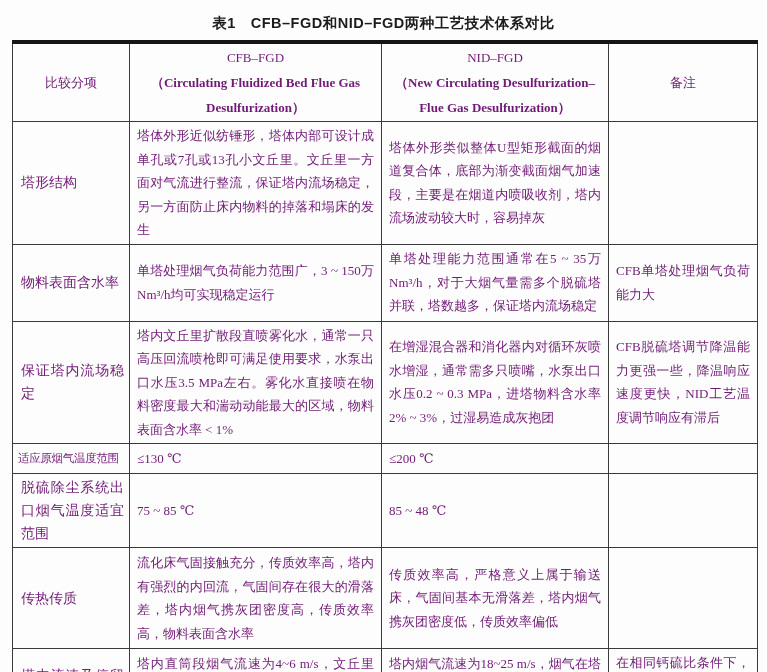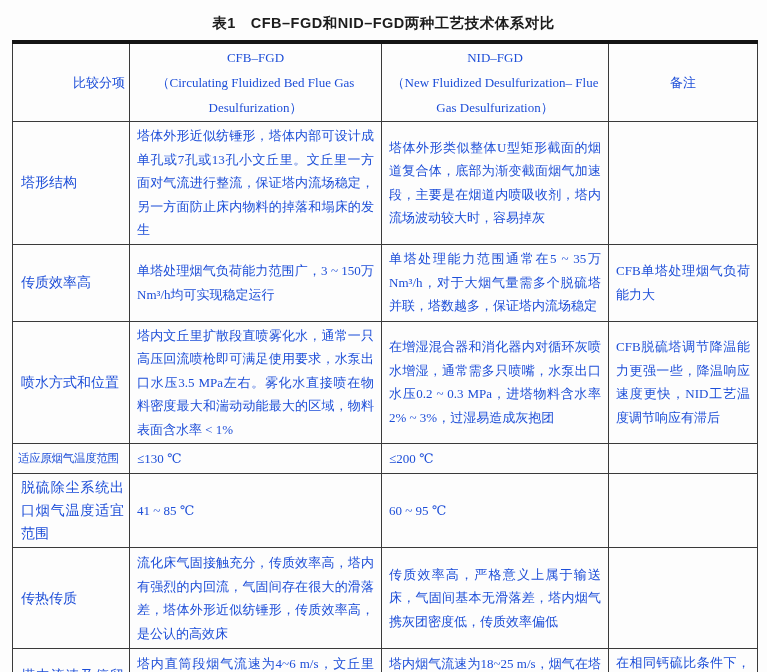--- a/index.html
+++ b/index.html
@@ -39,31 +39,31 @@
     border-bottom: 3px solid #151515;
   }
   .cmp col.c1 { width: 117px; }
   .cmp col.c2 { width: 252px; }
   .cmp col.c3 { width: 227px; }
   .cmp col.c4 { width: 149px; }
   .cmp td, .cmp th {
     border: 1px solid #3a3a3a;
     vertical-align: middle;
     font-weight: normal;
-    color: #1d4ed8;
+    color: #701a75;
     overflow: hidden;
   }
   .cmp thead th {
     text-align: center;
     font-size: 13px;
     line-height: 25px;
     padding: 1px 4px;
   }
   .hd-name { text-align: center; }
-  .hd-full { text-align: center; }
+  .hd-full { text-align: center; font-weight: bold; }
   .c-label {
     font-size: 14px;
     line-height: 23px;
     text-align: left;
     text-align: justify;
     padding: 2px 5px 2px 8px;
   }
   .c-body, .c-note {
     font-size: 13px;
     line-height: 23.5px;
@@ -98,66 +98,66 @@
 
   <table class="cmp">
     <colgroup>
       <col class="c1">
         <col class="c2">
         <col class="c3">
         <col class="c4">
     </colgroup>
     <thead>
       <tr class="h">
-        <th class="c-label" style="text-align:right">比较分项</th>
+        <th class="c-label" style="text-align:center">比较分项</th>
         <th>
           <div class="hd-name">CFB–FGD</div>
           <div class="hd-full">（Circulating Fluidized Bed Flue Gas Desulfurization）</div>
         </th>
         <th>
           <div class="hd-name">NID–FGD</div>
-          <div class="hd-full">（New Fluidized Desulfurization– Flue Gas Desulfurization）</div>
+          <div class="hd-full">（New Circulating Desulfurization– Flue Gas Desulfurization）</div>
         </th>
         <th>备注</th>
       </tr>
     </thead>
     <tbody>
       <tr class="r0">
         <td class="c-label">塔形结构</td>
         <td class="c-body">塔体外形近似纺锤形，塔体内部可设计成单孔或7孔或13孔小文丘里。文丘里一方面对气流进行整流，保证塔内流场稳定，另一方面防止床内物料的掉落和塌床的发生</td>
         <td class="c-body">塔体外形类似整体U型矩形截面的烟道复合体，底部为渐变截面烟气加速段，主要是在烟道内喷吸收剂，塔内流场波动较大时，容易掉灰</td>
         <td class="c-note"></td>
       </tr>
       <tr class="r1">
-        <td class="c-label">传质效率高</td>
+        <td class="c-label">物料表面含水率</td>
         <td class="c-body">单塔处理烟气负荷能力范围广，3 ~ 150万Nm³/h均可实现稳定运行</td>
         <td class="c-body">单塔处理能力范围通常在5 ~ 35万Nm³/h，对于大烟气量需多个脱硫塔并联，塔数越多，保证塔内流场稳定</td>
         <td class="c-note">CFB单塔处理烟气负荷能力大</td>
       </tr>
       <tr class="r2">
-        <td class="c-label">喷水方式和位置</td>
+        <td class="c-label">保证塔内流场稳定</td>
         <td class="c-body">塔内文丘里扩散段直喷雾化水，通常一只高压回流喷枪即可满足使用要求，水泵出口水压3.5 MPa左右。雾化水直接喷在物料密度最大和湍动动能最大的区域，物料表面含水率 &lt; 1%</td>
         <td class="c-body">在增湿混合器和消化器内对循环灰喷水增湿，通常需多只喷嘴，水泵出口水压0.2 ~ 0.3 MPa，进塔物料含水率2% ~ 3%，过湿易造成灰抱团</td>
         <td class="c-note">CFB脱硫塔调节降温能力更强一些，降温响应速度更快，NID工艺温度调节响应有滞后</td>
       </tr>
       <tr class="r3">
         <td class="c-label">适应原烟气温度范围</td>
         <td class="c-body">≤130 ℃</td>
         <td class="c-body">≤200 ℃</td>
         <td class="c-note"></td>
       </tr>
       <tr class="r4">
         <td class="c-label">脱硫除尘系统出口烟气温度适宜范围</td>
-        <td class="c-body">41 ~ 85 ℃</td>
-        <td class="c-body">60 ~ 95 ℃</td>
+        <td class="c-body">75 ~ 85 ℃</td>
+        <td class="c-body">85 ~ 48 ℃</td>
         <td class="c-note"></td>
       </tr>
       <tr class="r5">
         <td class="c-label">传热传质</td>
-        <td class="c-body">流化床气固接触充分，传质效率高，塔内有强烈的内回流，气固间存在很大的滑落差，塔体外形近似纺锤形，传质效率高，是公认的高效床</td>
+        <td class="c-body">流化床气固接触充分，传质效率高，塔内有强烈的内回流，气固间存在很大的滑落差，塔内烟气携灰团密度高，传质效率高，物料表面含水率</td>
         <td class="c-body">传质效率高，严格意义上属于输送床，气固间基本无滑落差，塔内烟气携灰团密度低，传质效率偏低</td>
         <td class="c-note"></td>
       </tr>
       <tr class="r6">
         <td class="c-label">塔内流速及停留时间</td>
         <td class="c-body">塔内直筒段烟气流速为4~6 m/s，文丘里段烟气流速为40~50 m/s，气固接触时间长，</td>
         <td class="c-body">塔内烟气流速为18~25 m/s，烟气在塔内总停留时间只有1.5 ~ 2 s，气固接触</td>
         <td class="c-note">在相同钙硫比条件下，CFB比NID可实现更高脱硫效率</td>
       </tr>
     </tbody>

